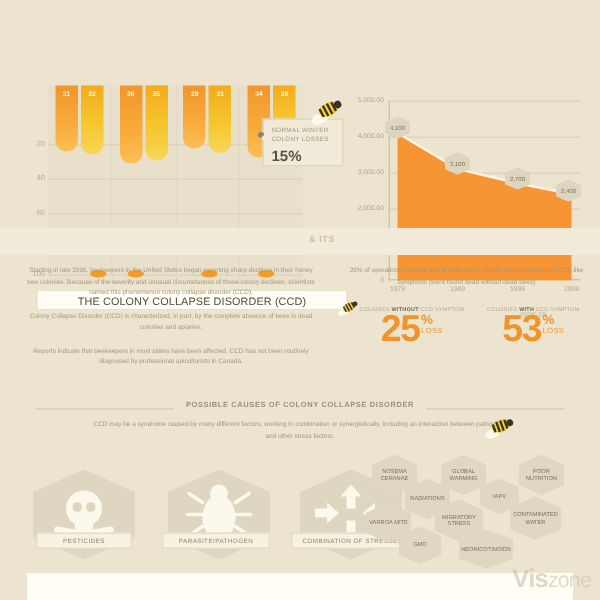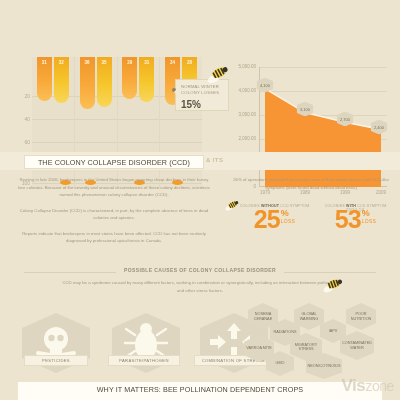--- a/index.html
+++ b/index.html
@@ -68,21 +68,21 @@
                color: #cfc4a8; font-size: 5px; text-align: center; line-height: 26px;
                font-weight: bold; }
 
   
   .mid { position: absolute; left: 0; top: 152px; width: 400px; height: 115px; }
   .band { position: absolute; left: 0; top: 0; width: 400px; height: 18px;
           background: #f2ebd9; }
   .hdr { position: absolute; top: 3px; background: #fffdf6; border: 1px solid #e6ddc6;
          font-size: 7.2px; color: #4e4839; text-align: center; line-height: 13px;
          height: 14px; letter-spacing: .1px; }
-  .hdr-l { left: 24px; width: 180px; }
+  .hdr-l { left: 24px; width: 208px; margin-top: 38px; }
   .hdr-r { left: 236px; width: 150px; }
   .hdr-its { position: absolute; left: 206px; top: 5px; font-size: 6px; color: #cdc0a0;
              font-weight: bold; letter-spacing: .4px; }
   .body-l { position: absolute; left: 16px; top: 24px; width: 196px;
             font-size: 4.3px; color: #a2997e; text-align: center; line-height: 1.75; }
   .body-l p { margin-bottom: 8px; }
   .body-r { position: absolute; left: 228px; top: 24px; width: 166px;
             font-size: 4.3px; color: #a2997e; text-align: center; line-height: 1.75; }
   .stats { position: absolute; left: 232px; top: 52px; width: 162px;
            display: flex; justify-content: space-around; }
@@ -354,19 +354,18 @@
       <div class="hx" style="left:0px;top:32px;width:30px;height:27px">VARROA MITE</div>
       <div class="hx" style="left:46px;top:30px;width:32px;height:28px">MIGRATORY STRESS</div>
       <div class="hx" style="left:96px;top:28px;width:34px;height:29px">CONTAMINATED WATER</div>
       <div class="hx" style="left:22px;top:48px;width:28px;height:25px">GMO</div>
       <div class="hx" style="left:62px;top:50px;width:36px;height:26px">NEONICOTINOIDS</div>
     </div>
   </div>
 
   <div class="footer">
     <div class="foot-band"></div>
-    <div class="foot-txt">WHY IT MATTERS: BEE POLLINATION DEPENDENT CROPS</div>
   </div>
 
   <div class="wm">
     <span>Vis</span><small>zone</small>
   </div>
 </div>
 
 </body></html>

